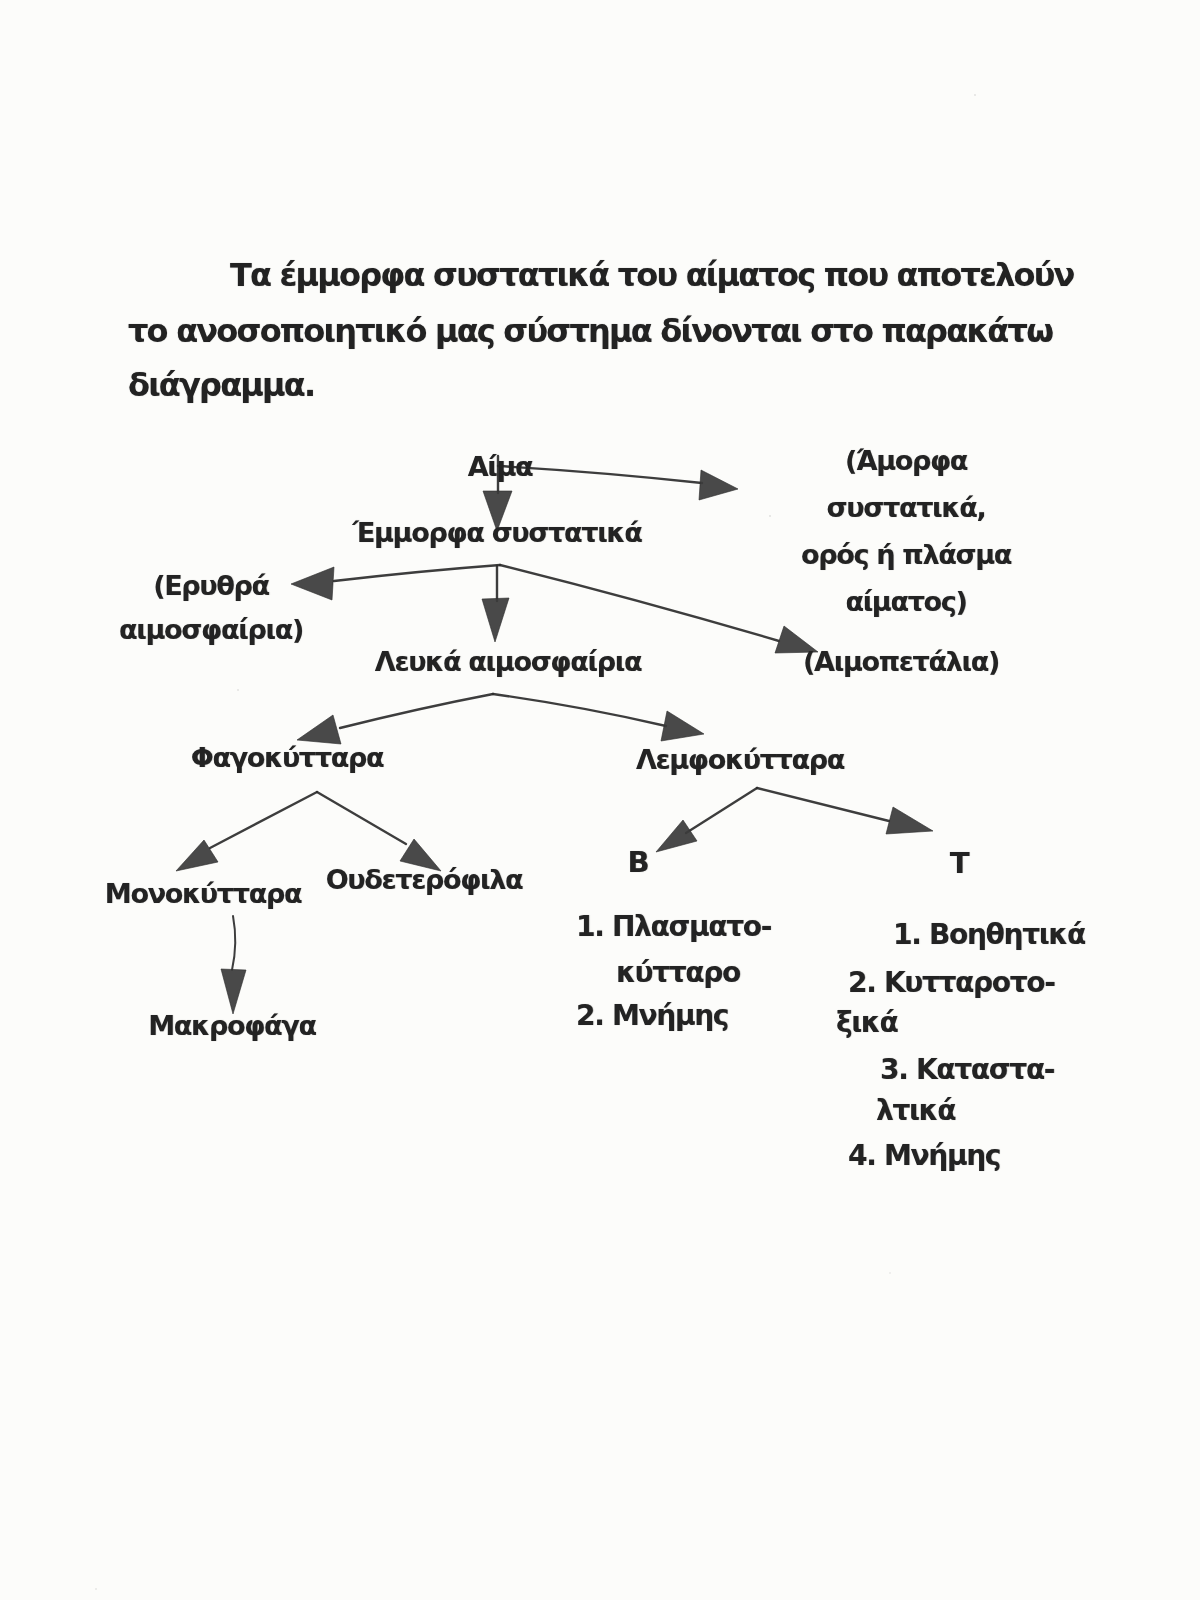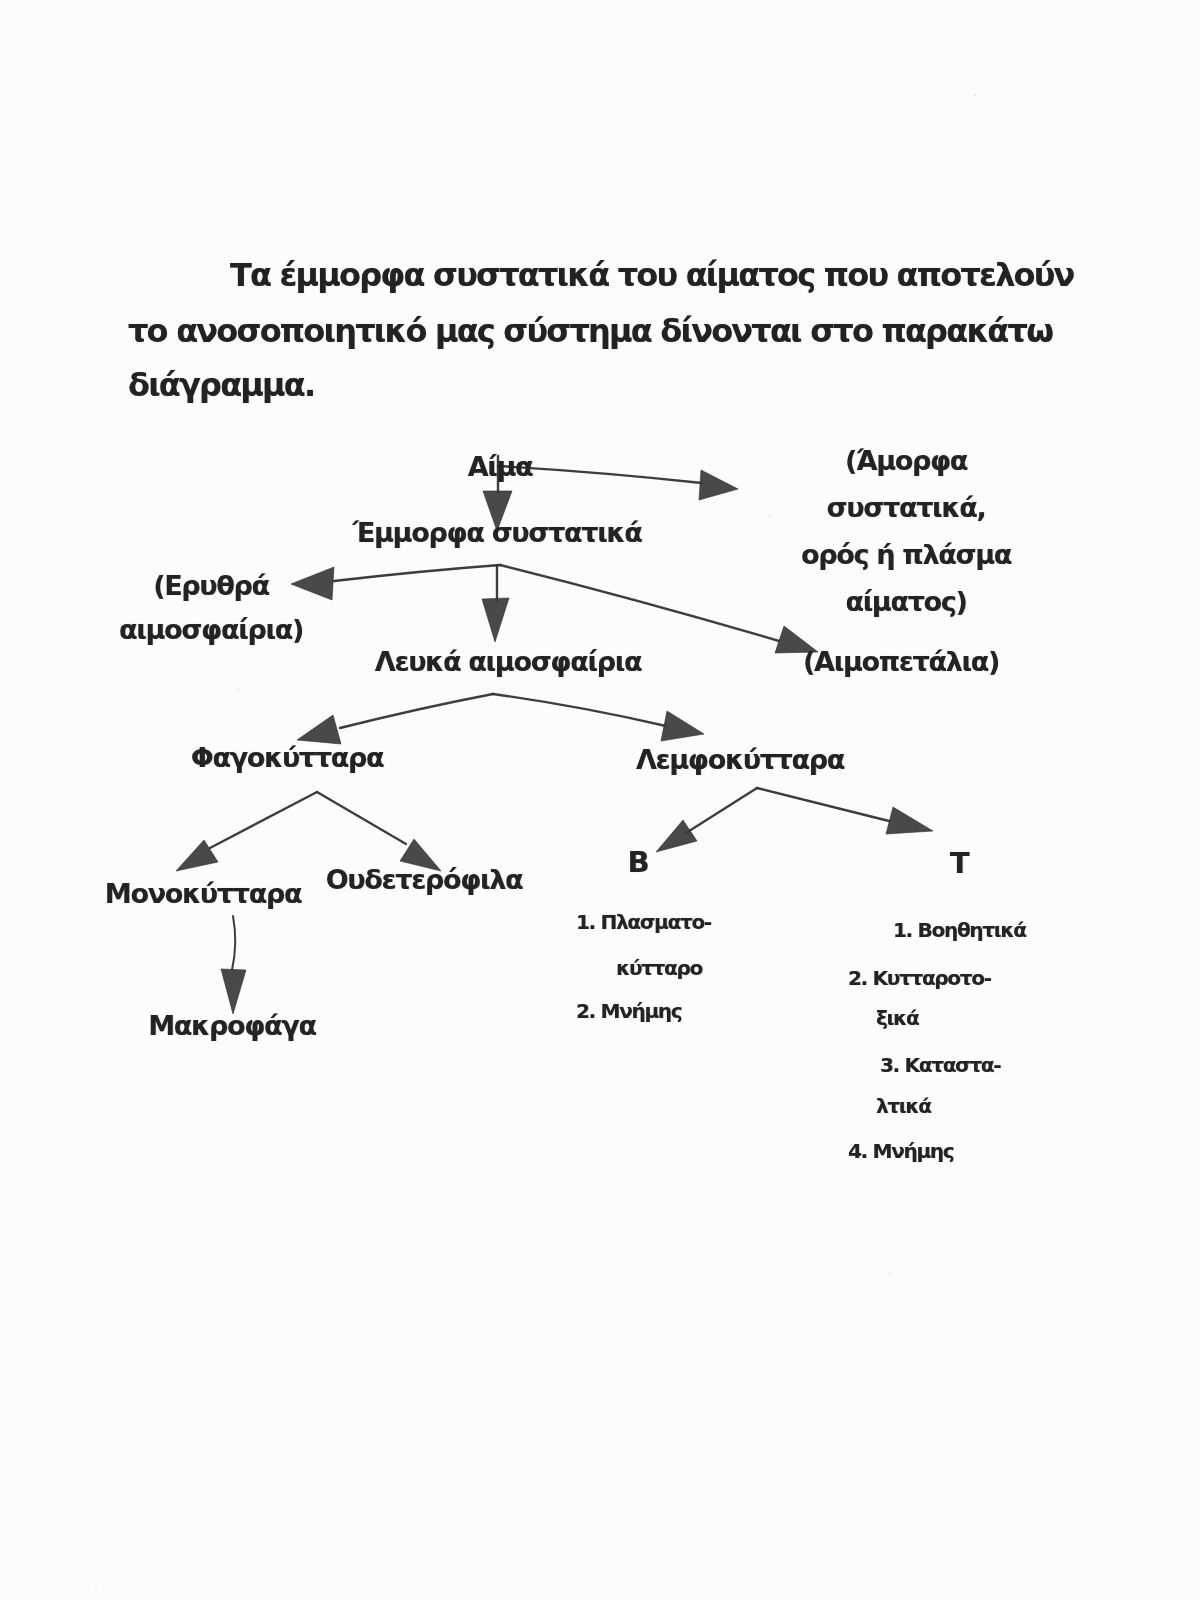--- a/index.html
+++ b/index.html
@@ -36,21 +36,21 @@
     font-weight:700;
     letter-spacing:-1.3px;
     color:#232323;
     text-shadow:0.4px 0.4px 0.8px rgba(40,40,40,.45);
   }
   .center{transform:translateX(-50%);}
   .block{text-align:center;}
   .block div{line-height:47px;}
   .block-tight div{line-height:44px;}
   .cell-letter{font-size:29px;}
-  .list-line{font-size:20px;}
+  .list-line{font-size:28px;}
   svg.connectors{position:absolute;left:0;top:0;pointer-events:none;}
   svg.connectors path{stroke:#2d2d2d;stroke-width:2.4;fill:none;stroke-linecap:round;opacity:.92;}
   svg.connectors path.thin{stroke-width:2;}
   svg.connectors polygon{fill:#3b3b3b;stroke:#2b2b2b;stroke-width:.6;fill-opacity:.93;}
 </style>
 </head>
 <body>
 
 <div class="page">
 
@@ -118,18 +118,18 @@
 
   <div class="lbl center cell-letter" style="left:638px;top:845px;">Β</div>
   <div class="lbl center cell-letter" style="left:959px;top:846px;">Τ</div>
 
   <div class="lbl list-line" style="left:576px;top:910px;">1. Πλασματο-</div>
   <div class="lbl list-line" style="left:616px;top:956px;">κύτταρο</div>
   <div class="lbl list-line" style="left:576px;top:999px;">2. Μνήμης</div>
 
   <div class="lbl list-line" style="left:848px;top:918px;margin-left:45px;">1. Βοηθητικά</div>
   <div class="lbl list-line" style="left:848px;top:966px;">2. Κυτταροτο-</div>
-  <div class="lbl list-line" style="left:876px;top:1006px;">ξικά</div>
+  <div class="lbl list-line" style="left:836px;top:1006px;">ξικά</div>
   <div class="lbl list-line" style="left:880px;top:1053px;">3. Καταστα-</div>
   <div class="lbl list-line" style="left:876px;top:1094px;">λτικά</div>
   <div class="lbl list-line" style="left:848px;top:1139px;">4. Μνήμης</div>
 
 </div>
 
 </body></html>

